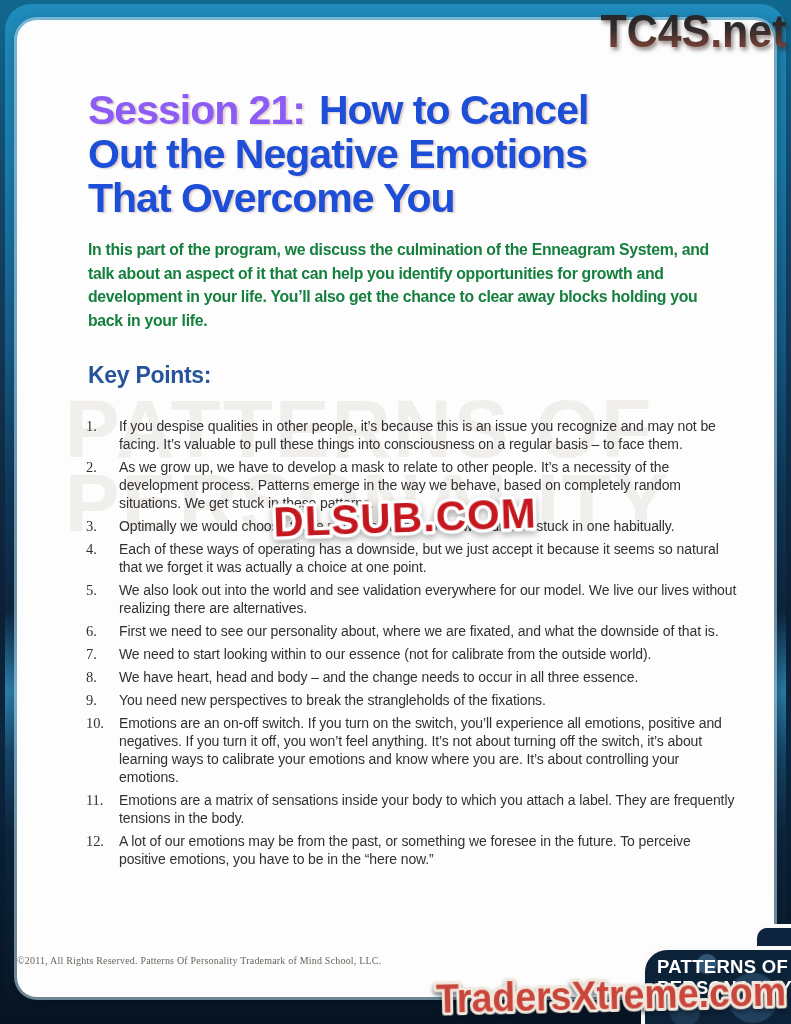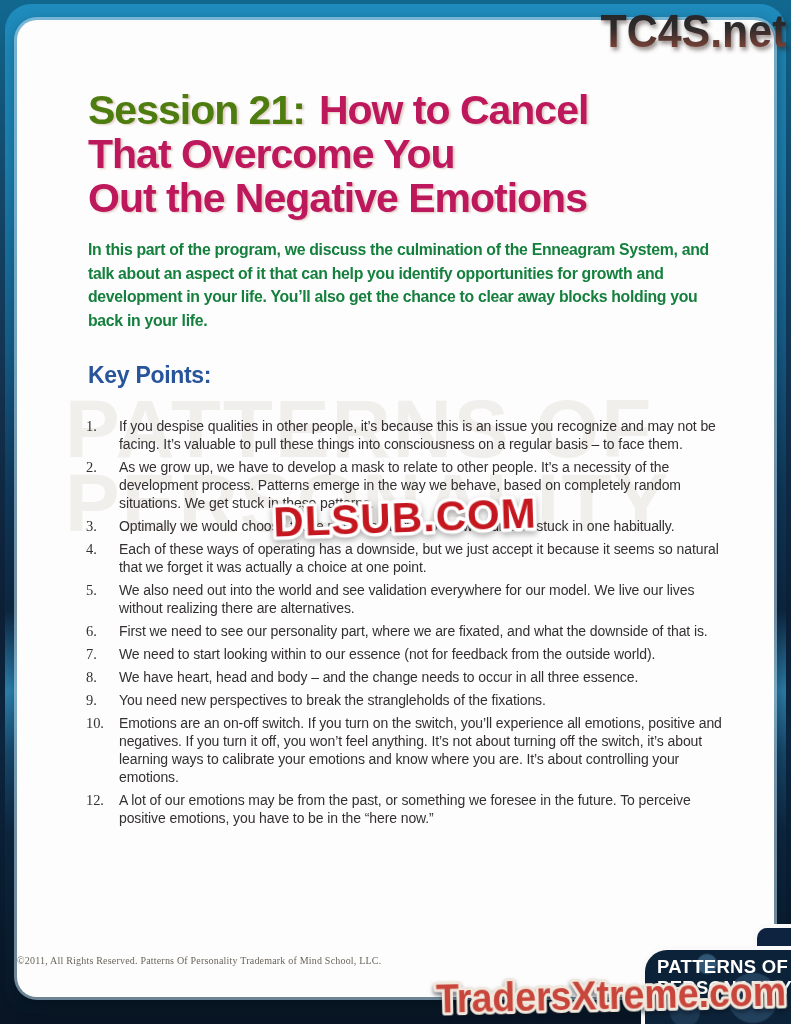--- a/index.html
+++ b/index.html
@@ -28,22 +28,22 @@
     position:absolute;left:48px;top:372px;width:700px;
     font-size:82px;font-weight:bold;line-height:74px;letter-spacing:2px;
     color:#f1efec;white-space:nowrap;z-index:0;user-select:none;
   }
   .page-content{position:relative;z-index:1;}
   .doc-title{
     margin:68px 40px 0 71px;
     font-size:41px;line-height:44px;font-weight:bold;letter-spacing:-1px;
     text-shadow:2px 1px 2px rgba(160,92,70,0.30);
   }
-  .title-prefix{color:#4d7c0f;}
-  .title-blue{color:#be185d;}
+  .title-prefix{color:#8b5cf6;}
+  .title-blue{color:#1d4ed8;}
   .title-rest{margin-left:14px;}
   .title-line{display:block;}
   .intro{
     margin:18px 0 0 71px;width:640px;
     font-size:15.8px;font-weight:bold;line-height:23.5px;letter-spacing:-0.3px;
     color:#15803d;
   }
   .kp-heading{
     margin:30px 0 16px 71px;
     font-size:23px;font-weight:bold;color:#27549b;letter-spacing:-0.3px;
@@ -96,39 +96,40 @@
 
 <div class="page">
   <div class="bg-watermark">
     <span class="title-line">PATTERNS OF</span>
     <span class="title-line">PERSONALITY</span>
   </div>
 
   <div class="page-content">
     <h1 class="doc-title">
       <span class="title-line"><span class="title-prefix">Session 21:</span><span class="title-blue title-rest">How to Cancel</span></span>
+      <span class="title-line title-blue">Out the Negative Emotions</span>
       <span class="title-line title-blue">That Overcome You</span>
-      <span class="title-line title-blue">Out the Negative Emotions</span>
     </h1>
 
     <p class="intro">In this part of the program, we discuss the culmination of the Enneagram System, and talk about an aspect of it that can help you identify opportunities for growth and development in your life. You’ll also get the chance to clear away blocks holding you back in your life.</p>
 
     <h2 class="kp-heading">Key Points:</h2>
 
     <ol class="kp-list">
       <li><span class="kp-num">1.</span><span class="kp-text">If you despise qualities in other people, it’s because this is an issue you recognize and may not be facing. It’s valuable to pull these things into consciousness on a regular basis – to face them.</span></li>
       <li><span class="kp-num">2.</span><span class="kp-text">As we grow up, we have to develop a mask to relate to other people. It’s a necessity of the development process. Patterns emerge in the way we behave, based on completely random situations. We get stuck in these patterns.</span></li>
       <li><span class="kp-num">3.</span><span class="kp-text">Optimally we would choose these patterns at will, so we wouldn’t be stuck in one habitually.</span></li>
       <li><span class="kp-num">4.</span><span class="kp-text">Each of these ways of operating has a downside, but we just accept it because it seems so natural that we forget it was actually a choice at one point.</span></li>
-      <li><span class="kp-num">5.</span><span class="kp-text">We also need out into the world and see validation everywhere for our model. We live our lives without realizing there are alternatives.</span></li>
-      <li><span class="kp-num">6.</span><span class="kp-text">First we need to see our personality part, where we are fixated, and what the downside of that is.</span></li>
-      <li><span class="kp-num">7.</span><span class="kp-text">We need to start looking within to our essence (not for feedback from the outside world).</span></li>
+      <li><span class="kp-num">5.</span><span class="kp-text">We also look out into the world and see validation everywhere for our model. We live our lives without realizing there are alternatives.</span></li>
+      <li><span class="kp-num">6.</span><span class="kp-text">First we need to see our personality about, where we are fixated, and what the downside of that is.</span></li>
+      <li><span class="kp-num">7.</span><span class="kp-text">We need to start looking within to our essence (not for calibrate from the outside world).</span></li>
       <li><span class="kp-num">8.</span><span class="kp-text">We have heart, head and body – and the change needs to occur in all three essence.</span></li>
       <li><span class="kp-num">9.</span><span class="kp-text">You need new perspectives to break the strangleholds of the fixations.</span></li>
       <li><span class="kp-num">10.</span><span class="kp-text">Emotions are an on-off switch. If you turn on the switch, you’ll experience all emotions, positive and negatives. If you turn it off, you won’t feel anything. It’s not about turning off the switch, it’s about learning ways to calibrate your emotions and know where you are. It’s about controlling your emotions.</span></li>
+      <li><span class="kp-num">11.</span><span class="kp-text">Emotions are a matrix of sensations inside your body to which you attach a label. They are frequently tensions in the body.</span></li>
       <li><span class="kp-num">12.</span><span class="kp-text">A lot of our emotions may be from the past, or something we foresee in the future. To perceive positive emotions, you have to be in the “here now.”</span></li>
     </ol>
   </div>
 
   <div class="footer-copy">©2011, All Rights Reserved. Patterns Of Personality Trademark of Mind School, LLC.</div>
 </div>
 
 <div class="logo-step"></div>
 <div class="logo-block">
   <div class="logo-text">

